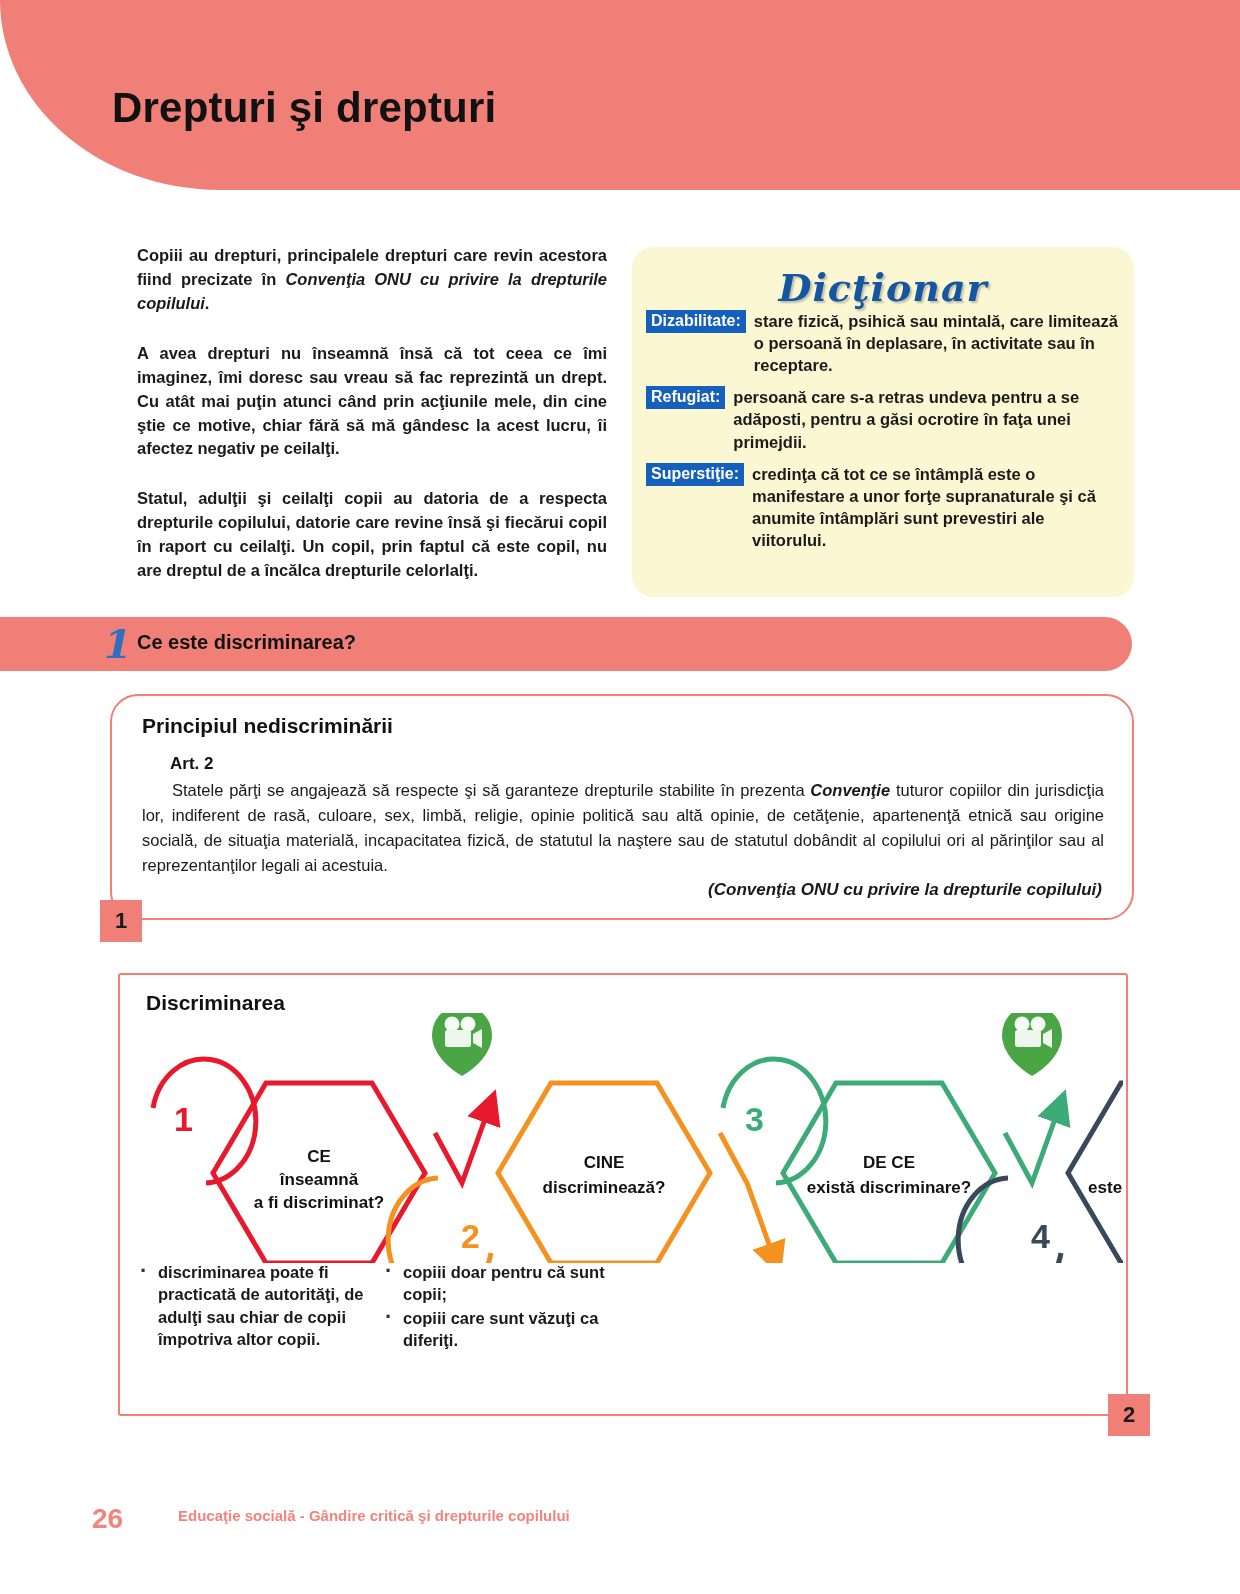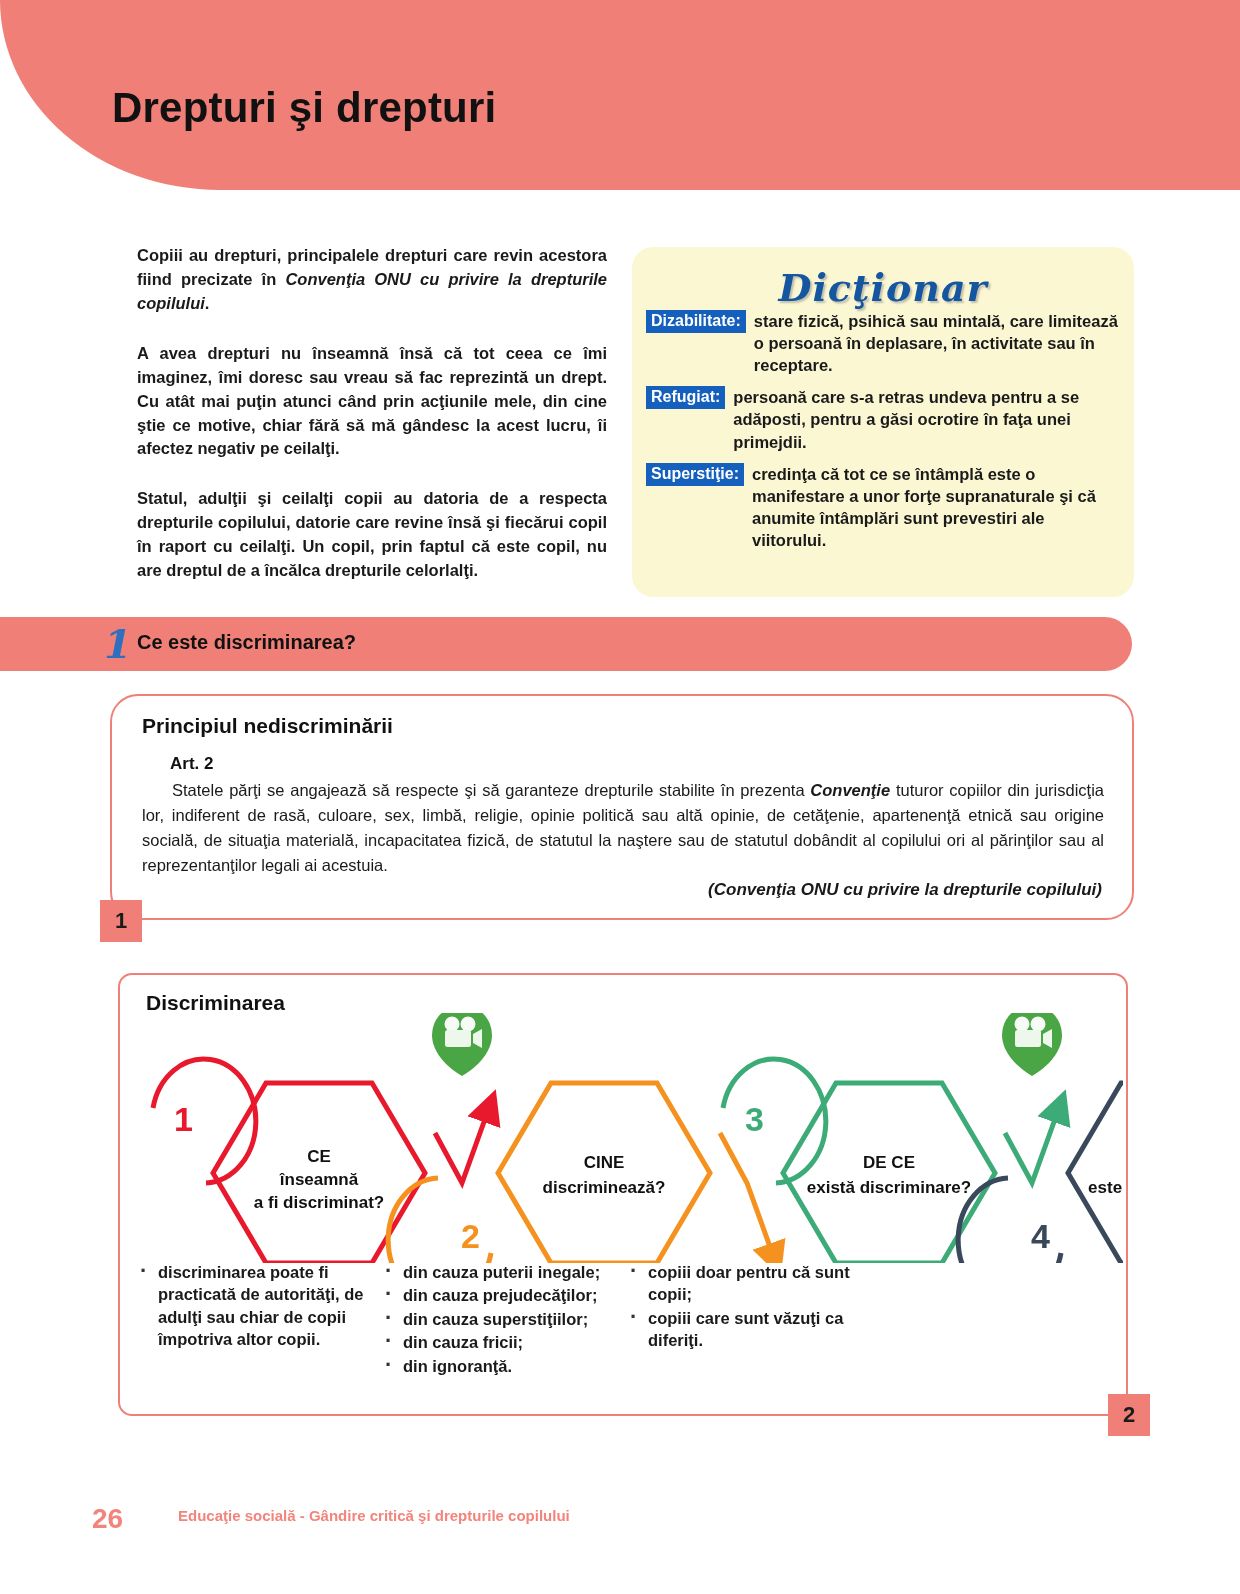--- a/index.html
+++ b/index.html
@@ -114,21 +114,21 @@
     color:#1a1a1a;font-size:22px;font-weight:800;
     display:flex;align-items:center;justify-content:center;
   }
   #article-tab{left:100px;top:900px;}
   #diagram-tab{left:1108px;top:1394px;}
 
   
   #diagram-box{
     position:absolute;left:118px;top:973px;width:1010px;height:443px;
     border:2.5px solid #f08077;
-    border-radius:14px;
+    border-radius:3px;
     box-sizing:border-box;
   }
   #diagram-heading{
     position:absolute;left:26px;top:16px;
     font-size:21px;font-weight:800;color:#111;
   }
   #hex-svg{position:absolute;left:8px;top:38px;}
 
   
   #bullet-row{
@@ -272,29 +272,20 @@
   </svg>
 
   <div id="bullet-row">
     <div class="bullet-col">
       <ul>
         <li>discriminarea poate fi practicată de autorităţi, de adulţi sau chiar de copii împotriva altor copii.</li>
       </ul>
     </div>
     <div class="bullet-col">
       <ul>
-        <li>din cauza puterii inegale;</li>
-        <li>din cauza prejudecăţilor;</li>
-        <li>din cauza superstiţiilor;</li>
-        <li>din cauza fricii;</li>
-        <li>din ignoranţă.</li>
-      </ul>
-    </div>
-    <div class="bullet-col">
-      <ul>
         <li>copiii doar pentru că sunt copii;</li>
         <li>copiii care sunt văzuţi ca diferiţi.</li>
       </ul>
     </div>
   </div>
 </div>
 <div class="corner-tab" id="diagram-tab">2</div>
 
 <div id="footer-page">26</div>
 <div id="footer-text">Educaţie socială - Gândire critică şi drepturile copilului</div>

